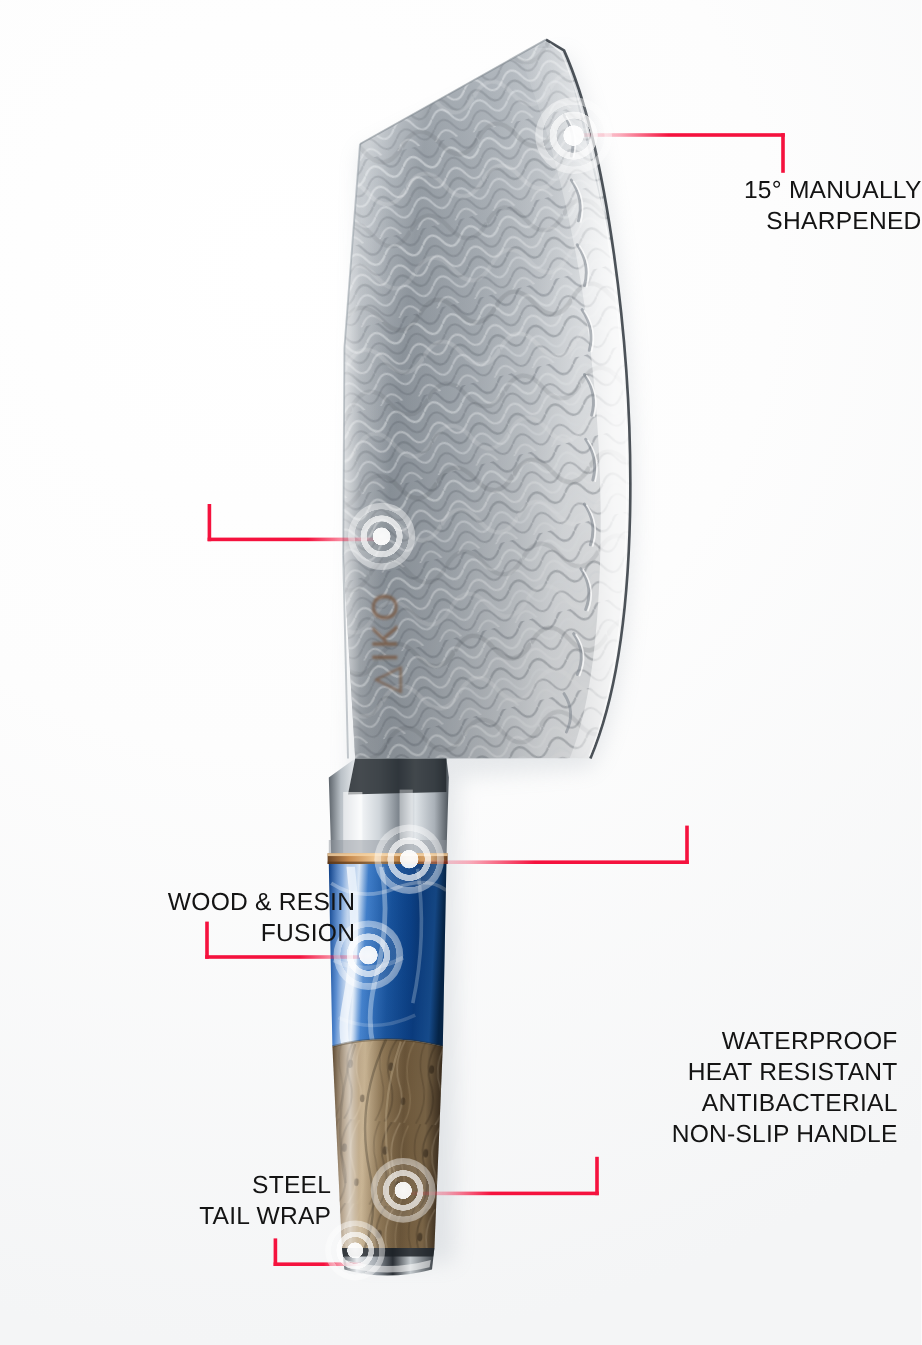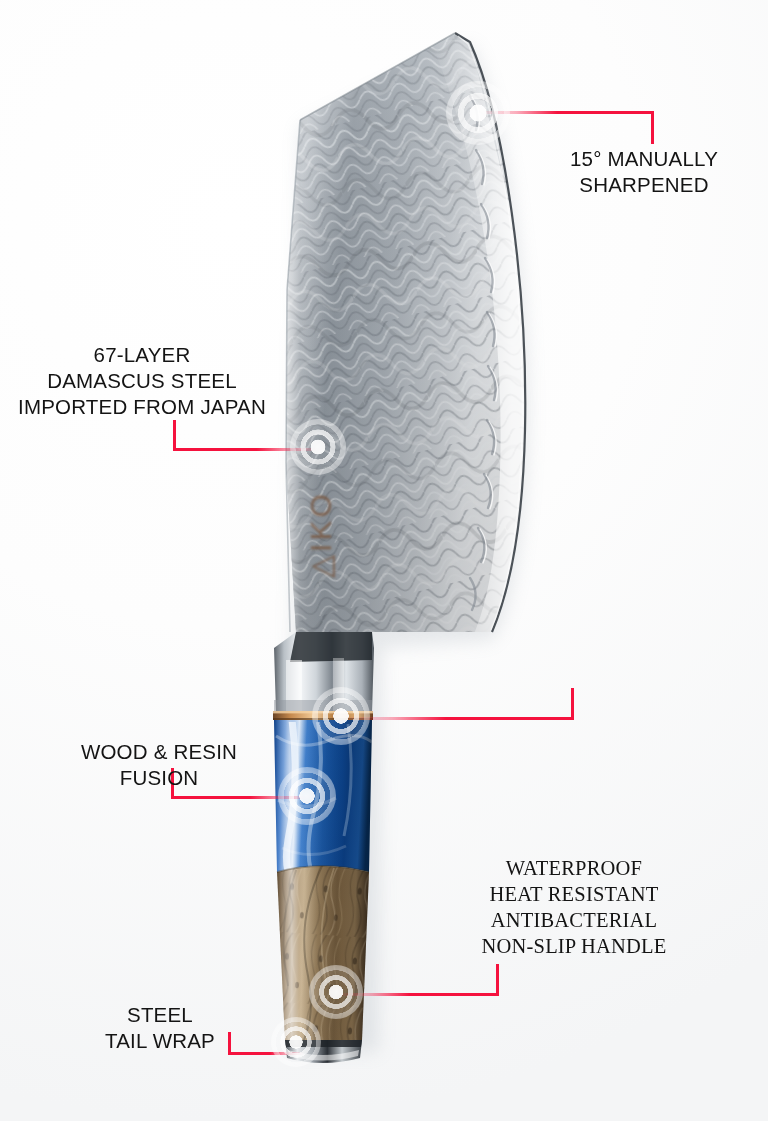--- a/index.html
+++ b/index.html
@@ -23,21 +23,21 @@
   
   .label{
     position:absolute;
     color:#141414;
     font-size:20.5px;
     line-height:26px;
     letter-spacing:.2px;
     white-space:pre;
     -webkit-font-smoothing:antialiased;
   }
-  .label.c{text-align:center;}
+  .label.c{text-align:right;}
 
   
   .conn{position:absolute;background:#F5123E;}
   .conn.h{height:3px;}
   .conn.v{width:3px;}
   .conn.fade-r{
     background:linear-gradient(90deg,#F5123E 0%,#F5123E 55%,rgba(245,18,62,.35) 78%,rgba(245,18,62,0) 100%);
   }
   .conn.fade-l{
     background:linear-gradient(270deg,#F5123E 0%,#F5123E 55%,rgba(245,18,62,.35) 78%,rgba(245,18,62,0) 100%);
@@ -339,29 +339,26 @@
   <div class="marker" style="left:446px;top:81px;width:64px;height:64px;"></div>
   <div class="marker" style="left:290px;top:419px;width:56px;height:56px;"></div>
   <div class="marker" style="left:312px;top:687px;width:58px;height:58px;"></div>
   <div class="marker" style="left:278px;top:767px;width:58px;height:58px;"></div>
   <div class="marker" style="left:309px;top:965px;width:54px;height:54px;"></div>
   <div class="marker" style="left:271px;top:1017px;width:50px;height:50px;"></div>
 
   <div class="label c" style="left:520px;top:146px;width:248px;">15° MANUALLY
 SHARPENED</div>
 
-  <div class="label c" style="left:8px;top:342px;width:268px;">67-LAYER
-DAMASCUS STEEL
-IMPORTED FROM JAPAN</div>
 
 
   <div class="label c" style="left:22px;top:739px;width:274px;">WOOD &amp; RESIN
 FUSION</div>
 
-  <div class="label c" style="left:400px;top:855px;width:348px;font-family:Liberation Serif, serif;">WATERPROOF
+  <div class="label c" style="left:400px;top:855px;width:348px;">WATERPROOF
 HEAT RESISTANT
 ANTIBACTERIAL
 NON-SLIP HANDLE</div>
 
-  <div class="label c" style="left:60px;top:975px;width:200px;margin-top:27px;">STEEL
+  <div class="label c" style="left:76px;top:975px;width:200px;">STEEL
 TAIL WRAP</div>
 
 </div>
 
 </body></html>

